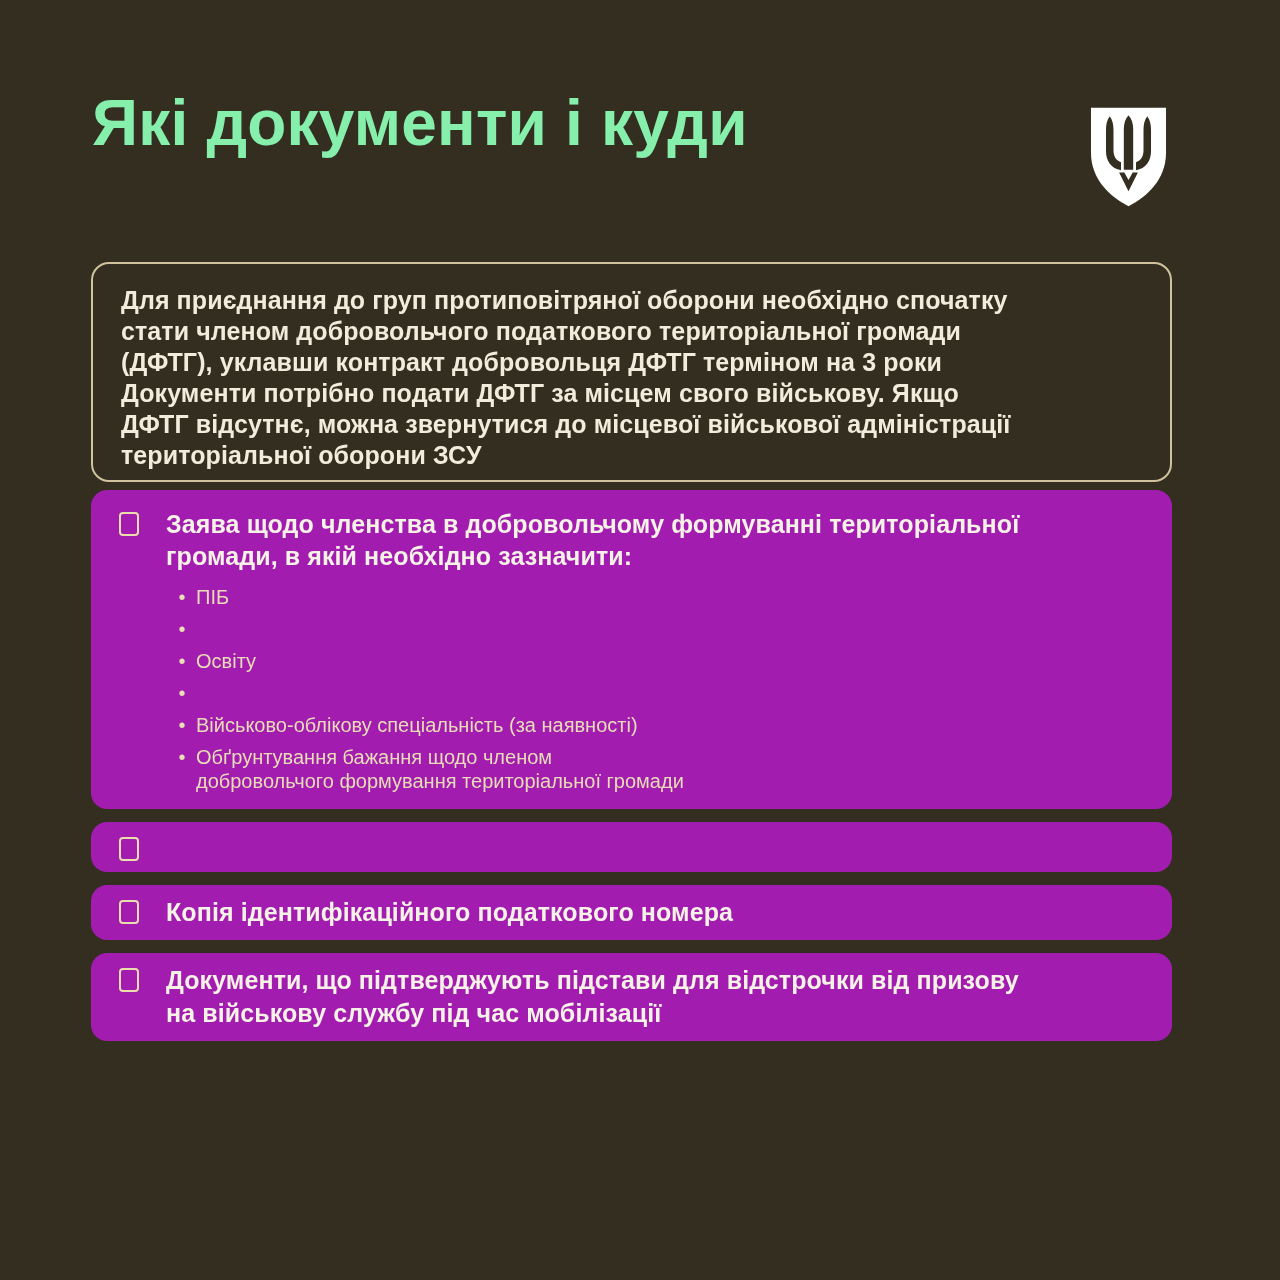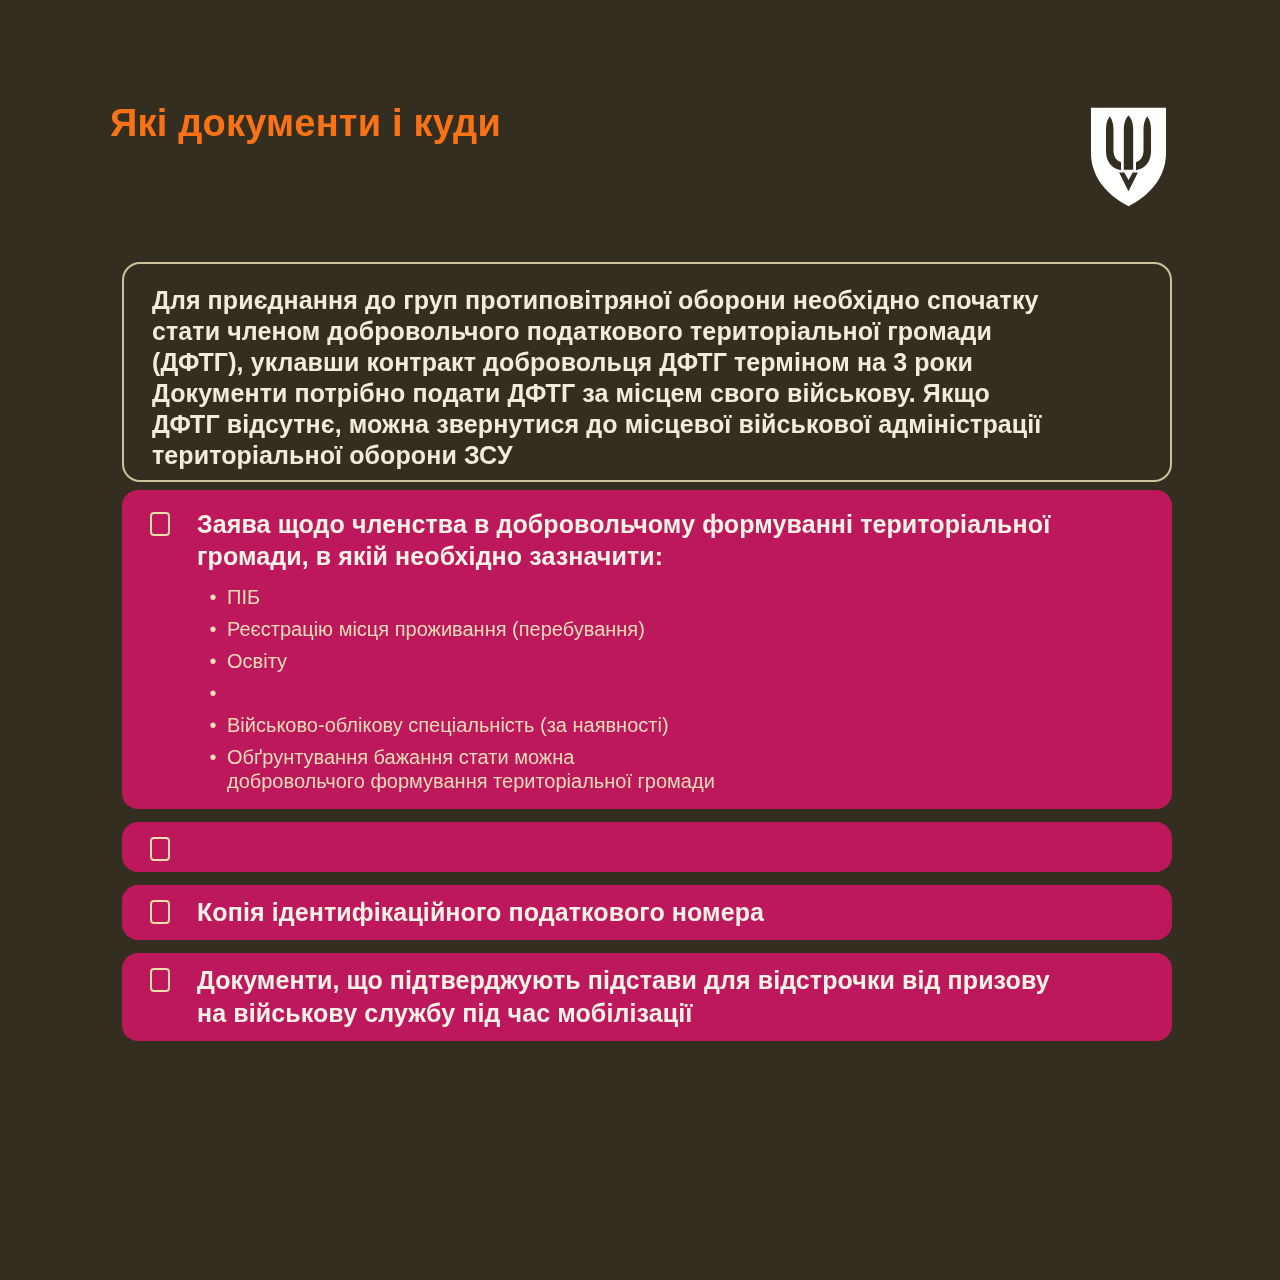--- a/index.html
+++ b/index.html
@@ -6,47 +6,47 @@
   body{
     width:1280px;height:1280px;
     background:#332e20;
     font-family:"Liberation Sans", sans-serif;
     position:relative;
     overflow:hidden;
     -webkit-font-smoothing:antialiased;
   }
   .page-title{
     position:absolute;
-    left:110px;top:92px;
-    font-size:38px;line-height:62px;
+    left:92px;top:92px;
+    font-size:64px;line-height:62px;
     font-weight:700;
-    color:#f97316;
+    color:#86efac;
     letter-spacing:.2px;
   }
   .emblem{
     position:absolute;
     top:104px;right:103px;
     width:97px;height:106px;
   }
   .content{
     position:absolute;
-    left:122px;right:108px;top:262px;
+    left:91px;right:108px;top:262px;
   }
   .intro{
     border:2px solid #cfc29c;
     border-radius:18px;
     padding:21px 28px 9px 28px;
     color:#f1ecdb;
     font-size:25px;
     font-weight:700;
     line-height:31px;
     letter-spacing:.1px;
   }
   .card{
-    background:#be185d;
+    background:#a21caf;
     border-radius:16px;
     margin-top:13px;
     padding:11px 28px;
     display:flex;
     align-items:flex-start;
     gap:27px;
   }
   .intro + .card{margin-top:8px;}
   .card.first{padding-top:18px;padding-bottom:16px;}
   .checkbox{
@@ -119,37 +119,36 @@
         <div>Заява щодо членства в добровольчому формуванні територіальної</div>
         <div>громади, в якій необхідно зазначити:</div>
       </div>
       <ul class="bullets">
         <li>
           <span class="dot">•</span>
           <span>ПІБ</span>
         </li>
         <li>
           <span class="dot">•</span>
-          <span>Реєстрацію місця проживання (перебування)</span>
         </li>
         <li>
           <span class="dot">•</span>
           <span>Освіту</span>
         </li>
         <li>
           <span class="dot">•</span>
         </li>
         <li>
           <span class="dot">•</span>
           <span>Військово-облікову спеціальність (за наявності)</span>
         </li>
         <li>
           <span class="dot">•</span>
           <span>
-            <div>Обґрунтування бажання стати можна</div>
+            <div>Обґрунтування бажання щодо членом</div>
             <div>добровольчого формування територіальної громади</div>
           </span>
         </li>
       </ul>
     </div>
   </div>
 
 
   <div class="card">
     <span class="checkbox"></span>

